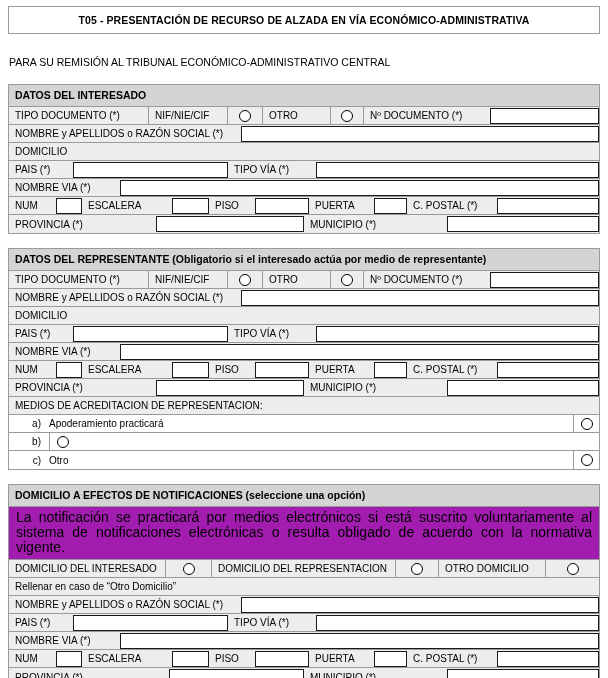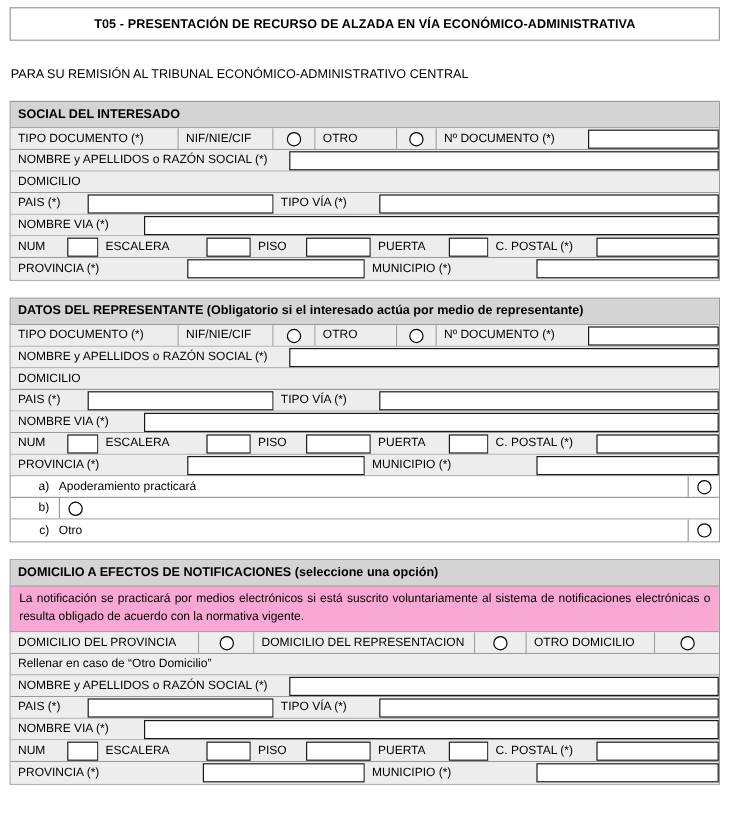--- a/index.html
+++ b/index.html
@@ -80,25 +80,25 @@
   .radio {
     width: 12px; height: 12px;
     border: 1.4px solid #000000;
     border-radius: 50%;
     background: #ffffff;
   }
   .vsep { width: 1px; background: #9a9a9a; align-self: stretch; }
 
   
   .para {
-    font-size: 10px;
+    font-size: 14px;
     line-height: 15px;
     padding: 3px 7px 4px 7px;
     text-align: justify;
-    background: #f9a8d4;
+    background: #a21caf;
     border-bottom: 1px solid #9a9a9a;
   }
 
   
   .opt-row {
     display: flex; align-items: center;
     border-bottom: 1px solid #9a9a9a;
     background: #ffffff;
     height: 18px;
     font-size: 10px;
@@ -121,21 +121,21 @@
 </style>
 </head>
 <body>
 
 <div class="page">
 
   <div class="doc-title">T05 - PRESENTACIÓN DE RECURSO DE ALZADA EN VÍA ECONÓMICO-ADMINISTRATIVA</div>
   <div class="subtitle">PARA SU REMISIÓN AL TRIBUNAL ECONÓMICO-ADMINISTRATIVO CENTRAL</div>
 
   <div class="section">
-    <div class="sec-head">SOCIAL DEL INTERESADO</div>
+    <div class="sec-head">DATOS DEL INTERESADO</div>
 
     <div class="row">
       <div class="lbl" style="width:139px">TIPO DOCUMENTO (*)</div>
       <div class="vsep"></div>
       <div class="lbl" style="width:78px">NIF/NIE/CIF</div>
       <div class="vsep"></div>
       <div class="radio-cell" style="width:34px">
           <span class="radio"></span>
         </div>
       <div class="vsep"></div>
@@ -243,20 +243,21 @@
       <div class="fld grow"></div>
     </div>
 
     <div class="row">
       <div class="lbl" style="width:147px">PROVINCIA (*)</div>
       <div class="fld" style="width:148px"></div>
       <div class="lbl" style="width:143px">MUNICIPIO (*)</div>
       <div class="fld grow"></div>
     </div>
 
+    <div class="sub-head">MEDIOS DE ACREDITACION DE REPRESENTACION:</div>
 
     <div class="opt-row">
       <div class="opt-key">a)</div>
       <div class="opt-txt">Apoderamiento practicará</div>
       <div class="opt-radio">
           <span class="radio"></span>
         </div>
     </div>
     <div class="opt-row">
       <div class="opt-key">b)</div>
@@ -272,21 +273,21 @@
         </div>
     </div>
   </div>
 
   <div class="section">
     <div class="sec-head">DOMICILIO A EFECTOS DE NOTIFICACIONES (seleccione una opción)</div>
 
     <div class="para">La notificación se practicará por medios electrónicos si está suscrito voluntariamente al sistema de notificaciones electrónicas o resulta obligado de acuerdo con la normativa vigente.</div>
 
     <div class="row">
-      <div class="lbl" style="width:156px">DOMICILIO DEL PROVINCIA</div>
+      <div class="lbl" style="width:156px">DOMICILIO DEL INTERESADO</div>
       <div class="vsep"></div>
       <div class="radio-cell" style="width:45px">
           <span class="radio"></span>
         </div>
       <div class="vsep"></div>
       <div class="lbl" style="width:183px">DOMICILIO DEL REPRESENTACION</div>
       <div class="vsep"></div>
       <div class="radio-cell" style="width:42px">
           <span class="radio"></span>
         </div>

